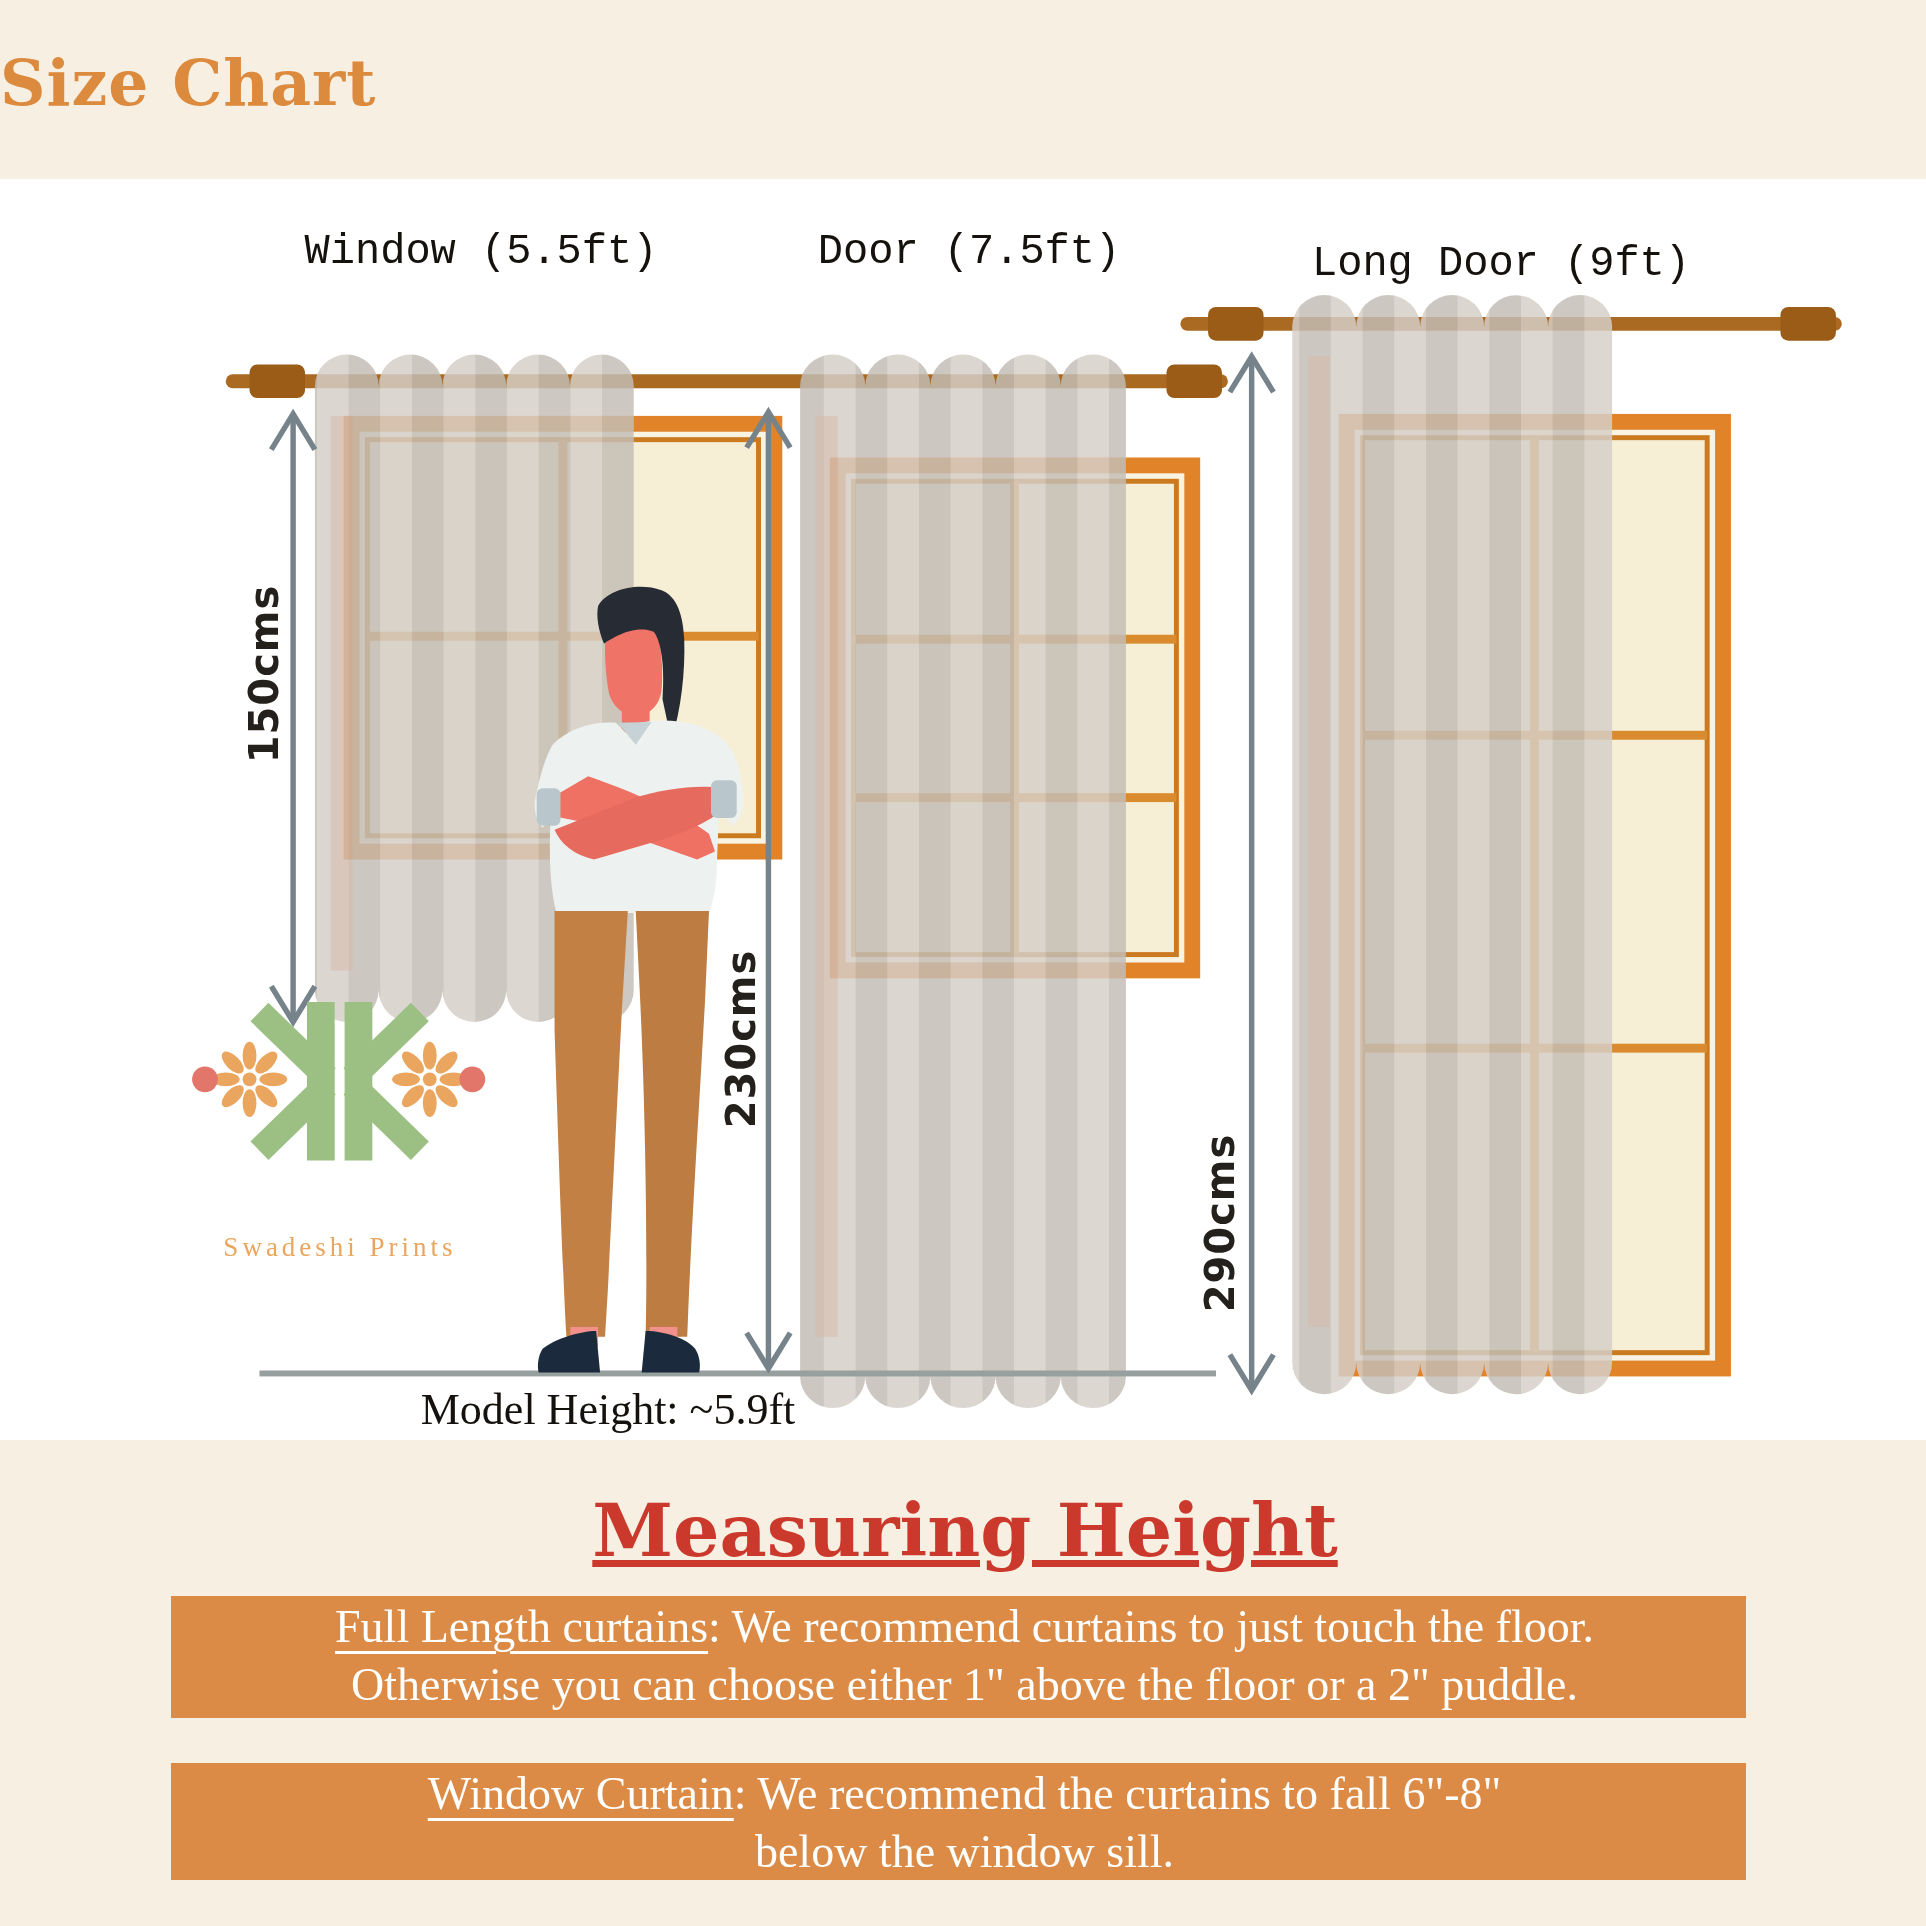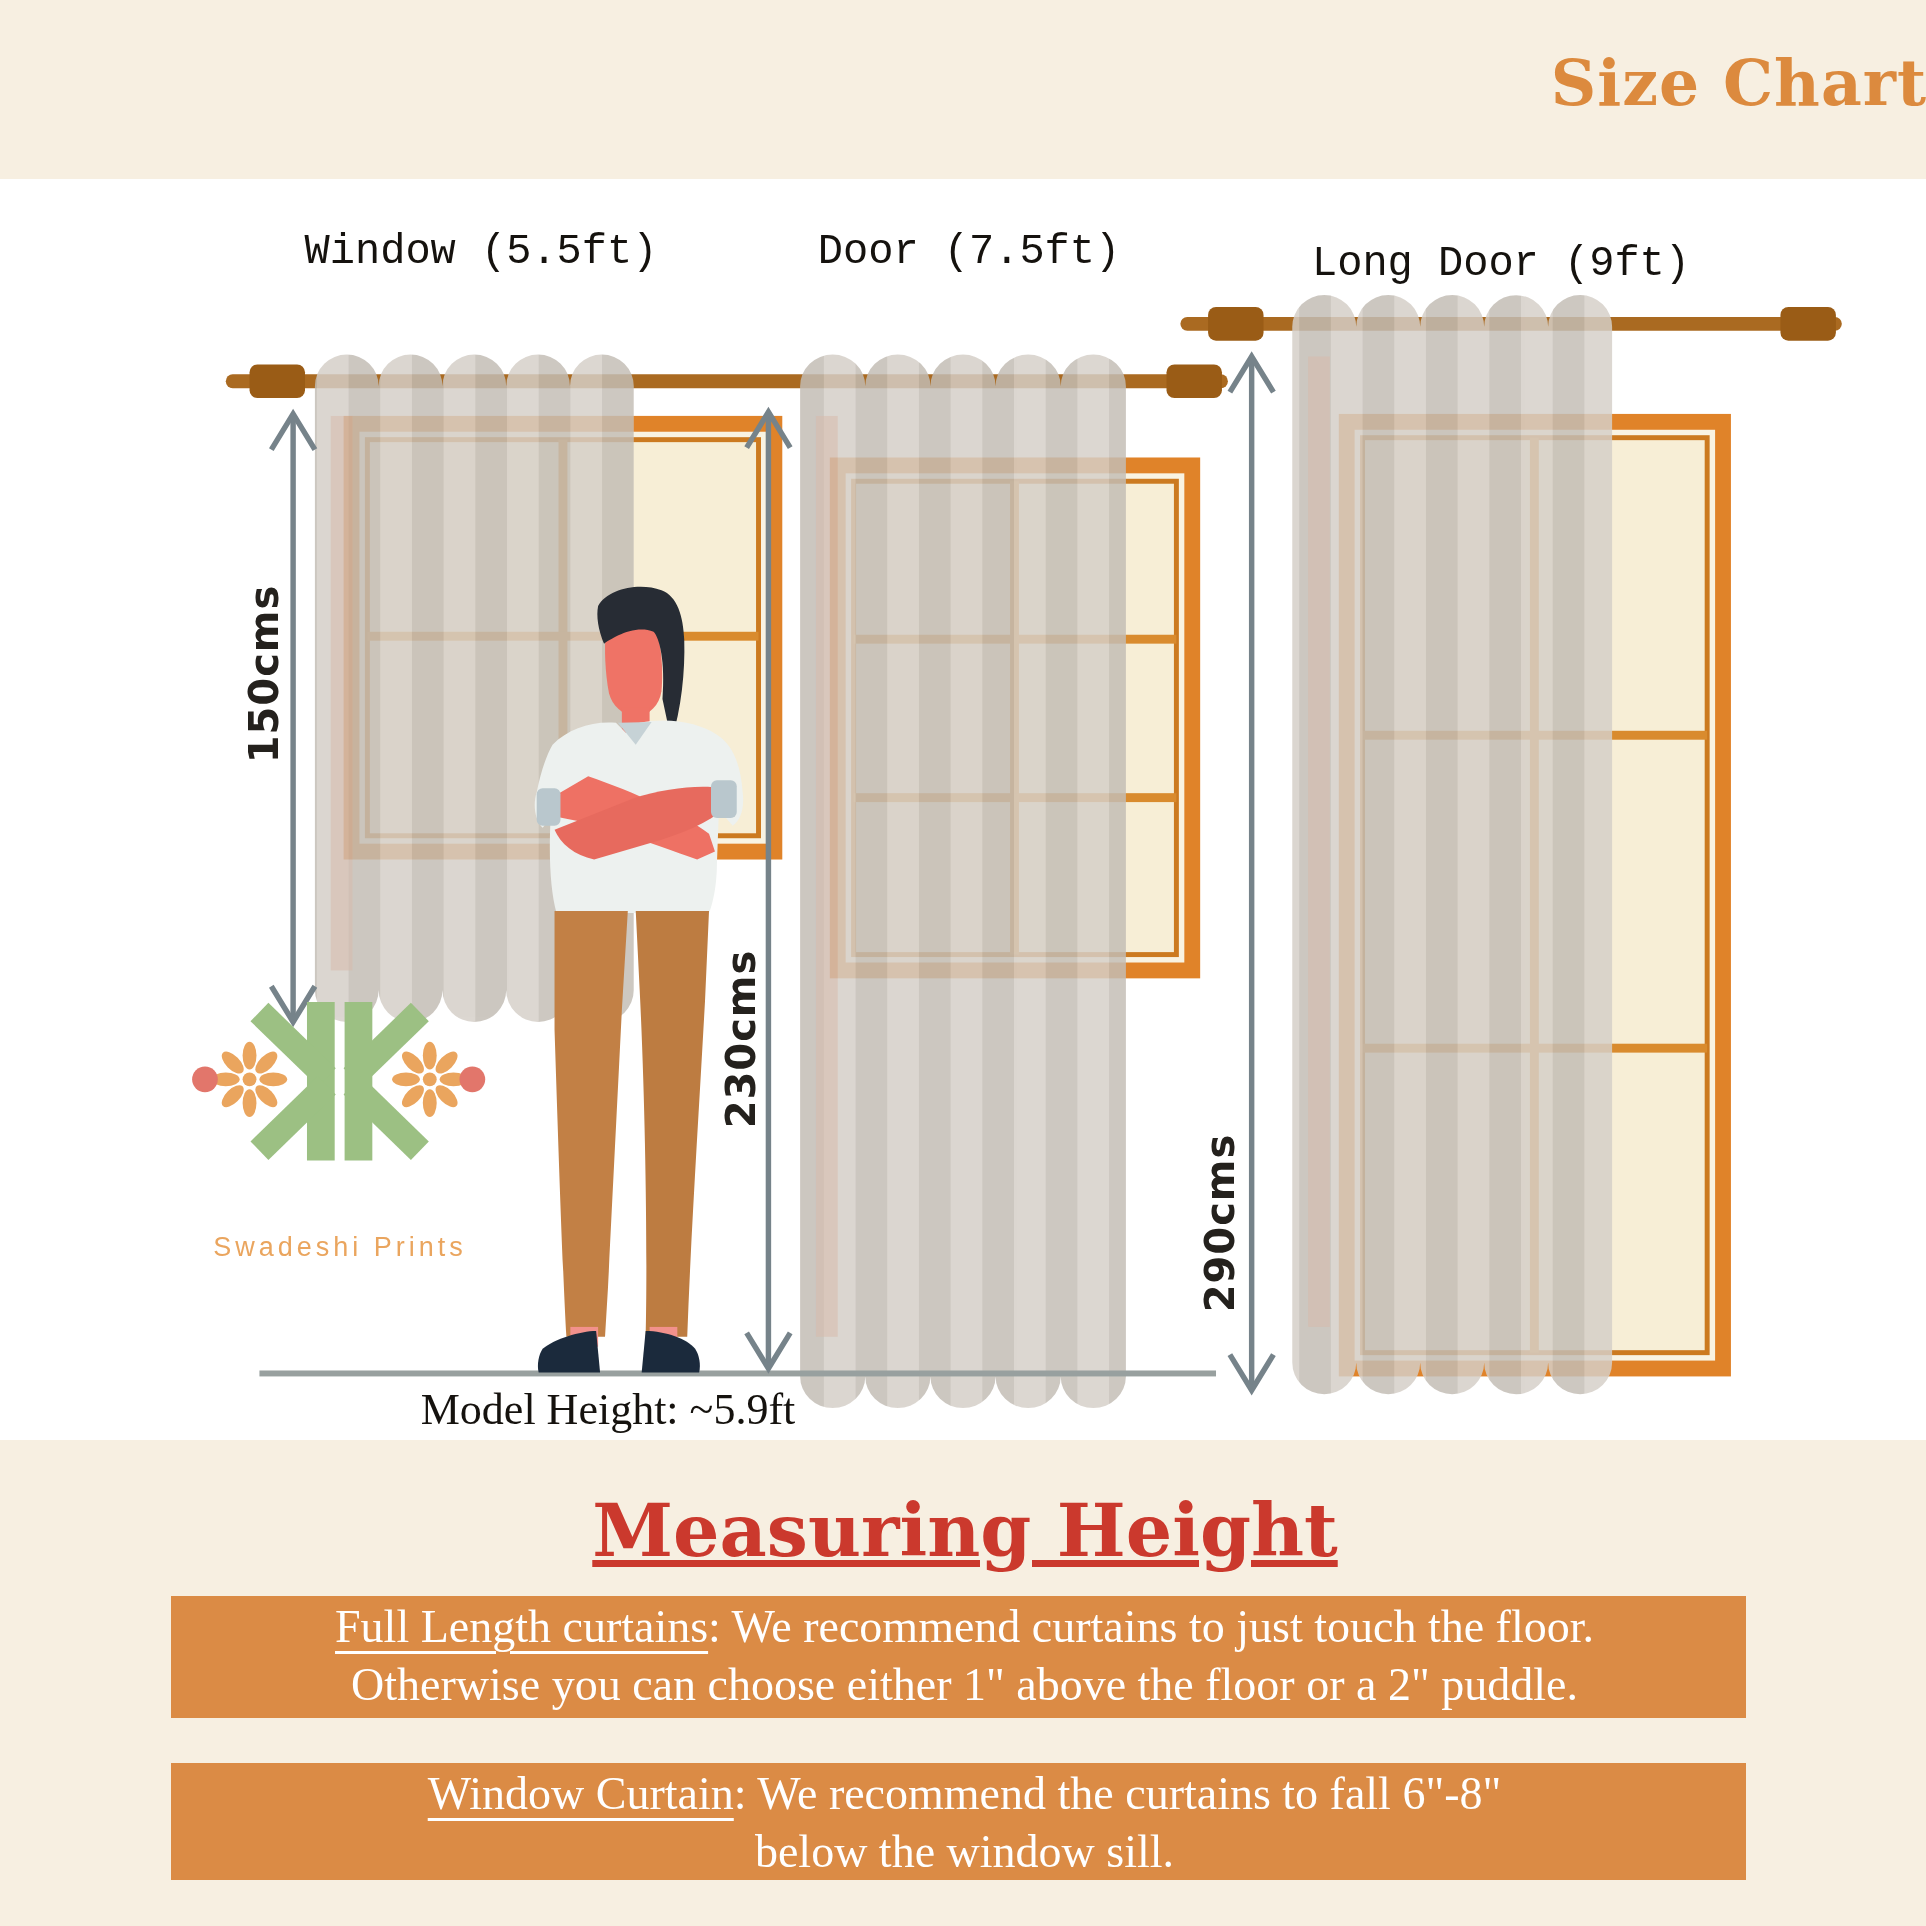--- a/index.html
+++ b/index.html
@@ -1,34 +1,34 @@
 <!DOCTYPE html>
 <html><head>
 <meta charset="utf-8">
 <style>
   html,body{margin:0;padding:0;}
   body{width:1927px;height:1927px;font-family:"Liberation Serif",serif;}
   #canvas{position:relative;width:1927px;height:1927px;background:#ffffff;overflow:hidden;}
   .band-top{position:absolute;left:0;top:0;width:1927px;height:179px;background:#f7efe1;
-    display:flex;align-items:center;justify-content:flex-end;}
+    display:flex;align-items:center;justify-content:flex-start;}
   .band-bottom{position:absolute;left:0;top:1440px;width:1927px;height:486px;background:#f7efe1;}
   .page-title{font-family:"DejaVu Serif",serif;font-weight:700;font-size:63px;color:#dc8a3e;
     letter-spacing:1px;margin-top:-14px;}
   .illustration{position:absolute;left:0;top:0;}
   .col-label{position:absolute;transform:translateX(-50%);font-size:42px;color:#15120e;
     font-family:Liberation Mono, monospace;white-space:nowrap;}
   .measure-label{position:absolute;width:297px;height:46px;text-align:center;
     transform:rotate(-90deg);font-family:"DejaVu Sans",sans-serif;font-weight:600;
     font-size:40px;color:#24211d;letter-spacing:1px;}
   .model-height{position:absolute;left:608px;top:1384px;transform:translateX(-50%);
     font-size:44px;color:#15120e;white-space:nowrap;}
   .brand-name{position:absolute;left:340px;top:1172px;transform:translateX(-50%);
     font-size:48px;letter-spacing:7px;color:#eaa55e;white-space:nowrap;}
   .brand-tagline{position:absolute;left:340px;top:1232px;transform:translateX(-50%);
-    font-family:Liberation Sans, sans-serif;font-size:27px;letter-spacing:4px;
+    font-family:Liberation Serif, serif;font-size:27px;letter-spacing:4px;
     color:#eaa55e;white-space:nowrap;}
   .section-heading{position:absolute;left:965px;top:1487px;transform:translateX(-50%);
     font-family:"DejaVu Serif",serif;font-weight:700;font-size:73px;color:#cb392d;
     white-space:nowrap;text-decoration:underline;}
   .note-banner{position:absolute;left:171px;width:1575px;background:#db8b45;color:#ffffff;
     text-align:center;font-size:46px;line-height:58px;font-family:"Liberation Serif",serif;padding-left:12px;}
   .note-banner.first{top:1596px;height:122px;padding-top:2px;box-sizing:border-box;}
   .note-banner.second{top:1763px;height:117px;padding-top:2px;box-sizing:border-box;}
   .note-lead{text-decoration:underline;text-decoration-thickness:3px;text-underline-offset:9px;}
   .note-line{white-space:nowrap;}

